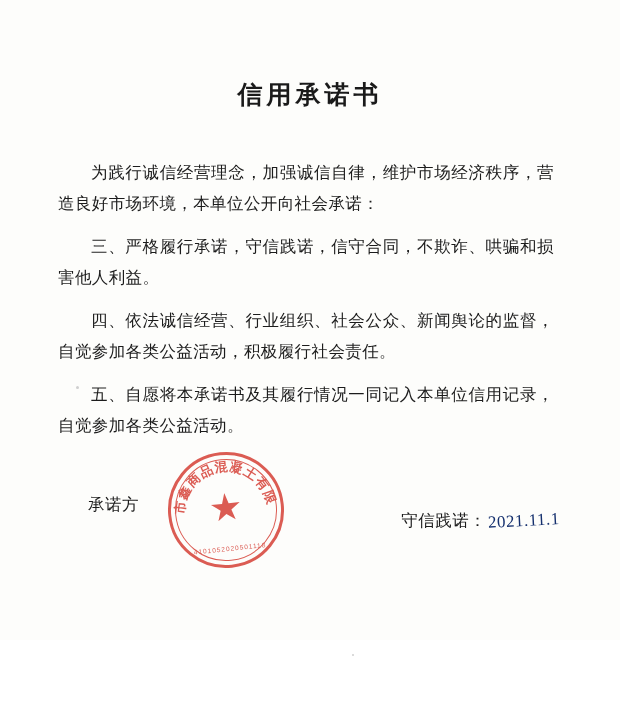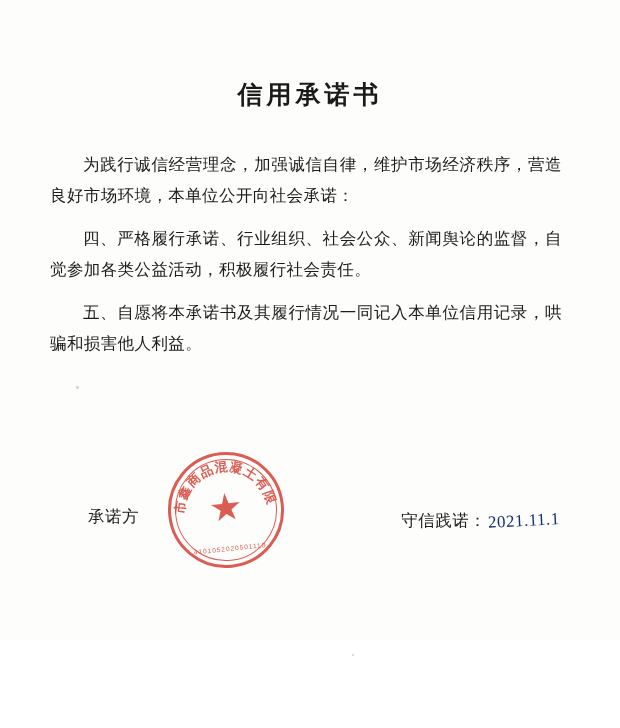--- a/index.html
+++ b/index.html
@@ -24,21 +24,21 @@
     text-align: center;
     font-size: 25px;
     font-weight: bold;
     letter-spacing: 4px;
     color: #1a1a1a;
     margin: 0;
     padding-top: 78px;
     font-family: "Liberation Serif", "DejaVu Serif", serif;
   }
   .body-text {
-    margin: 0;
+    margin: 8px;
     padding: 0 58px 0 50px;
     padding-top: 38px;
   }
   .para {
     font-size: 16.5px;
     line-height: 31px;
     color: #1c1c1c;
     text-indent: 33px;
     margin: 0 0 12px 0;
     text-align: justify;
@@ -50,21 +50,21 @@
     left: 0;
     right: 0;
     bottom: 108px;
     height: 30px;
     padding: 0 58px 0 50px;
     box-sizing: border-box;
   }
   .sign-left {
     position: absolute;
     left: 88px;
-    bottom: 4px;
+    bottom: 16px;
     font-size: 16.5px;
     color: #1c1c1c;
     letter-spacing: 0.5px;
   }
   .sign-right {
     position: absolute;
     right: 60px;
     bottom: 0;
     font-size: 16.5px;
     color: #1c1c1c;
@@ -142,22 +142,23 @@
 </style>
 </head>
 <body>
 
 <div class="page">
 
   <h1 class="doc-title">信用承诺书</h1>
 
   <div class="body-text">
     <p class="para">为践行诚信经营理念，加强诚信自律，维护市场经济秩序，营造良好市场环境，本单位公开向社会承诺：</p>
-    <p class="para">四、严格履行承诺、行业组织、社会公众、新闻舆论的监督，自觉参加各类公益活动，积极履行社会责任。</p>
-    <p class="para">五、自愿将本承诺书及其履行情况一同记入本单位信用记录，哄骗和损害他人利益。</p>
+    <p class="para">三、严格履行承诺，守信践诺，信守合同，不欺诈、哄骗和损害他人利益。</p>
+    <p class="para">四、依法诚信经营、行业组织、社会公众、新闻舆论的监督，自觉参加各类公益活动，积极履行社会责任。</p>
+    <p class="para">五、自愿将本承诺书及其履行情况一同记入本单位信用记录，自觉参加各类公益活动。</p>
   </div>
 
   <div class="sign-row">
     <div class="sign-left">承诺方</div>
     <div class="sign-right">
       <span>守信践诺：</span><span class="sign-date-value">2021.11.1</span>
     </div>
   </div>
 
   <div class="seal">

